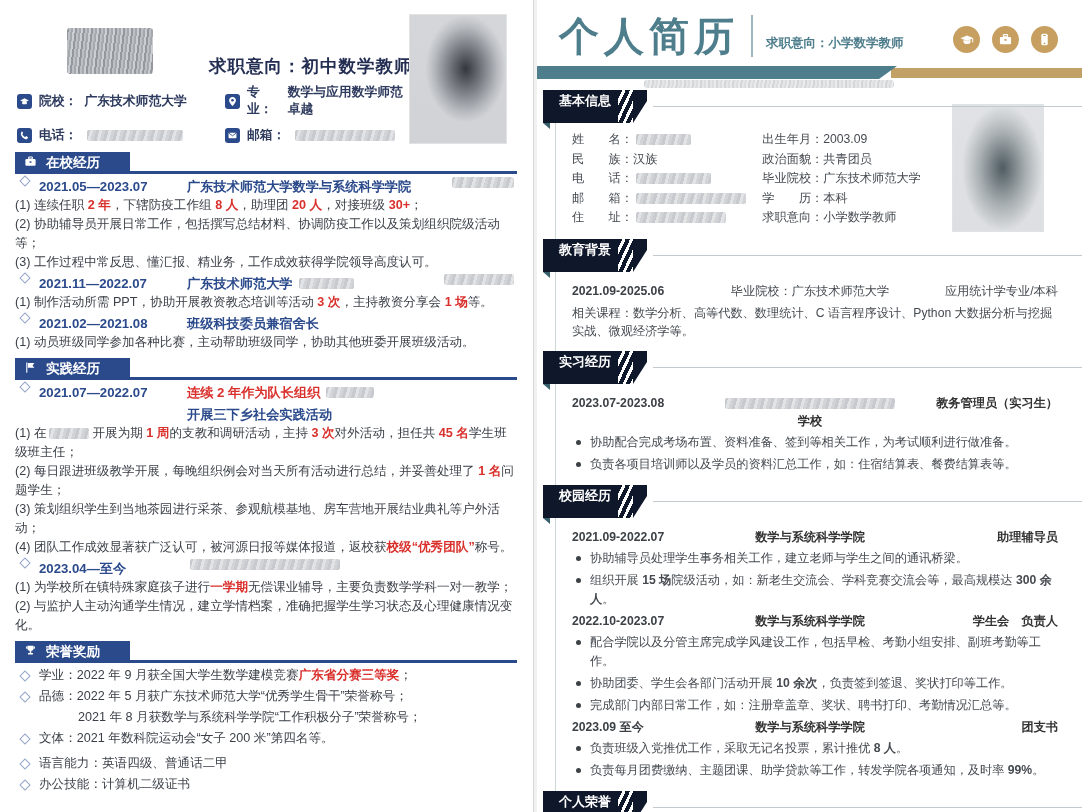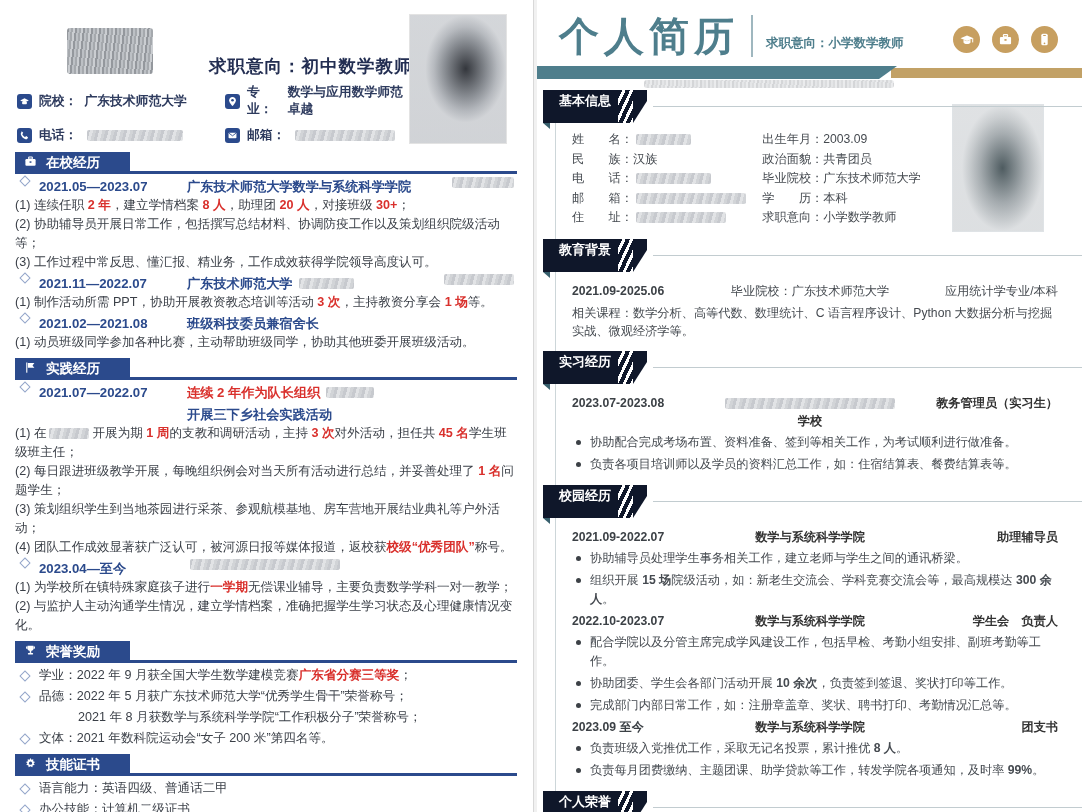--- a/index.html
+++ b/index.html
@@ -146,21 +146,21 @@
           <span class="dia"></span>
           <span class="e-date">2021.05—2023.07</span>
           <span class="e-title">
               <span>广东技术师范大学数学与系统科学学院</span>
             </span>
           <span class="e-tail">
               <span class="redact" style="width: 62px;"></span>
             </span>
         </div>
         <div>
-            <div class="ln"><span>(1) 连续任职 </span><span class="red">2 年</span><span>，建立学情档案 </span><span class="red">8 人</span><span>，助理团 </span><span class="red">20 人</span><span>，对接班级 </span><span class="red">30+</span><span>；</span></div>
+            <div class="ln"><span>(1) 连续任职 </span><span class="red">2 年</span><span>，下辖防疫工作组 </span><span class="red">8 人</span><span>，助理团 </span><span class="red">20 人</span><span>，对接班级 </span><span class="red">30+</span><span>；</span></div>
             <div class="ln"><span>(2) 协助辅导员开展日常工作，包括撰写总结材料、协调防疫工作以及策划组织院级活动等；</span></div>
             <div class="ln"><span>(3) 工作过程中常反思、懂汇报、精业务，工作成效获得学院领导高度认可。</span></div>
           </div>
       </div>
       <div class="entry">
         <div class="e-head">
           <span class="dia"></span>
           <span class="e-date">2021.11—2022.07</span>
           <span class="e-title">
               <span>广东技术师范大学</span>
@@ -256,30 +256,20 @@
       <div class="dl indent">
           <span class="txt"><span>2021 年 8 月获数学与系统科学学院“工作积极分子”荣誉称号；</span></span>
         </div>
       <div class="dl">
           <span class="dia"></span>
           <span class="txt"><span>文体：2021 年数科院运动会“女子 200 米”第四名等。</span></span>
         </div>
     </div>
 
     <div class="l-sec">
-      <div class="l-sechead">
-        <div class="l-tab">
-          <span><svg width="13" height="13" viewBox="0 0 14 14">
-                <path d="M7 1.2l1 1.8 2-.6-.1 2.1 2 .8-1.5 1.5 1.1 1.8-2.1.3-.4 2.1L7 9.9l-2 1.1-.4-2.1-2.1-.3 1.1-1.8L2.1 5.3l2-.8-.1-2.1 2 .6z" fill="#fff"></path>
-                <circle cx="7" cy="6.6" r="1.7" fill="#2b4a8c"></circle>
-              </svg></span>
-          <span>技能证书</span>
-        </div>
-        <div class="l-rule"></div>
-      </div>
       <div class="dl">
           <span class="dia"></span>
           <span class="txt"><span>语言能力：英语四级、普通话二甲</span></span>
         </div>
       <div class="dl">
           <span class="dia"></span>
           <span class="txt"><span>办公技能：计算机二级证书</span></span>
         </div>
     </div>
 

